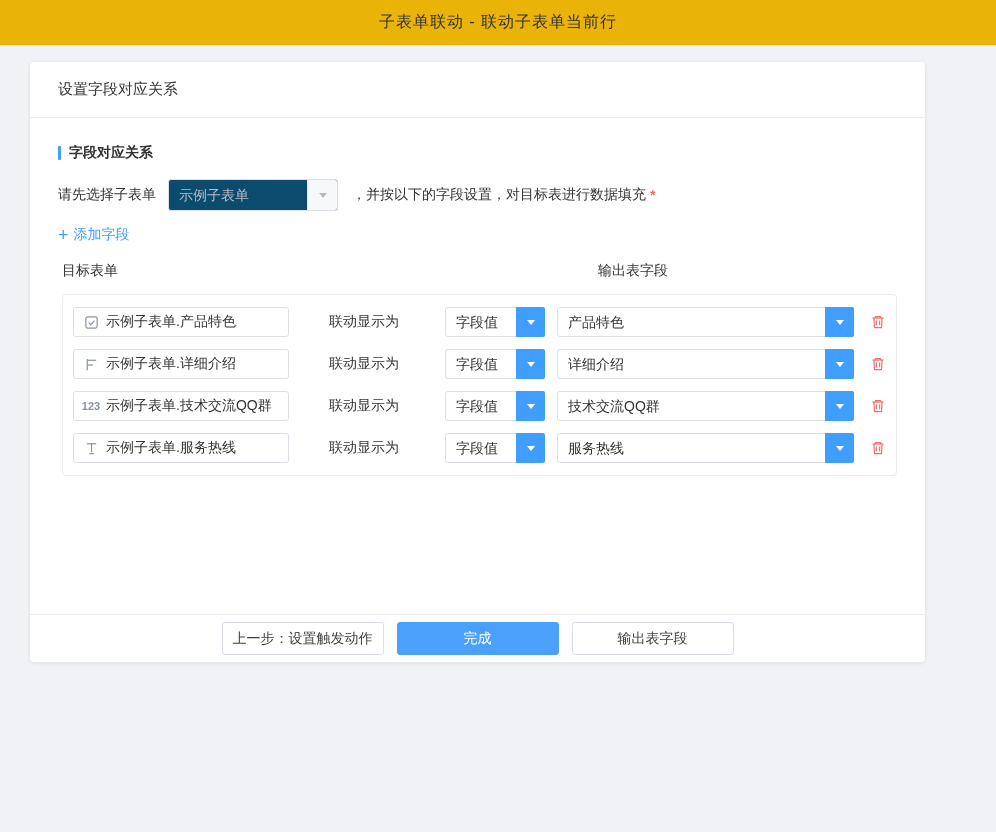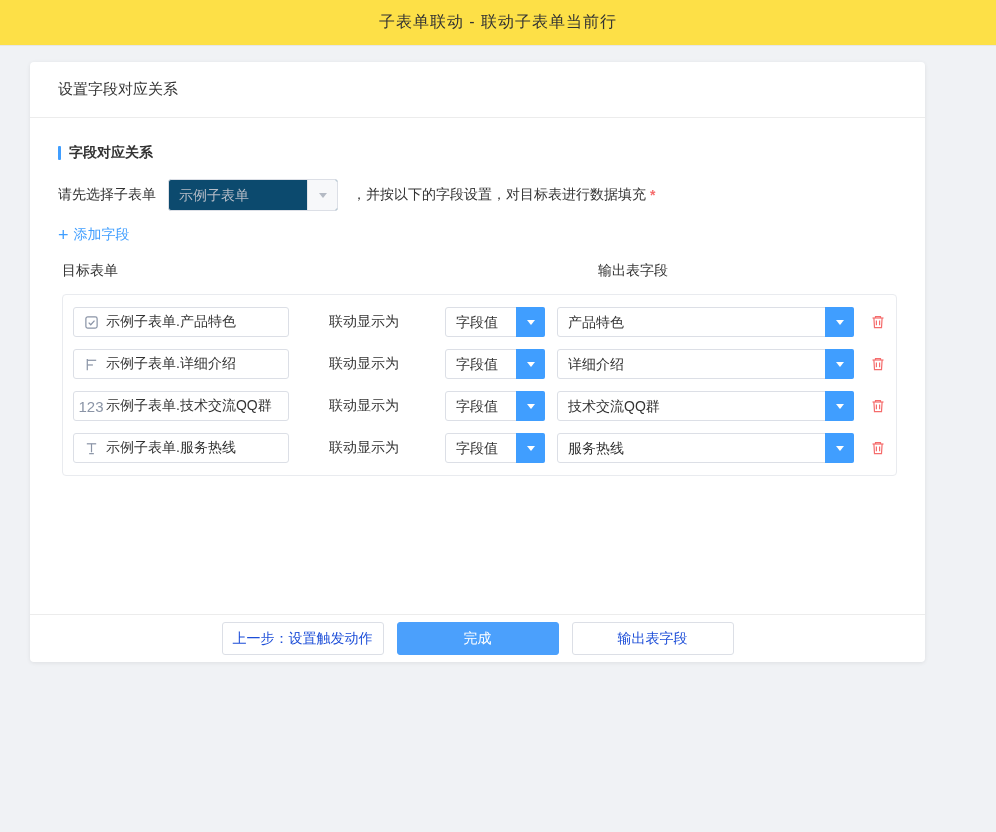--- a/index.html
+++ b/index.html
@@ -7,21 +7,21 @@
   body {
     background: #f0f2f5;
     font-family: "Liberation Sans", "DejaVu Sans", sans-serif;
     font-size: 14px;
     color: #333;
     position: relative;
     overflow: hidden;
   }
   .topbar {
     height: 46px;
-    background: #fde047;
+    background: #eab308;
     border-bottom: 1px solid #e6e6e6;
     display: flex;
     align-items: center;
     justify-content: center;
   }
   .topbar .title { font-size: 16px; color: #333; letter-spacing: 1px; }
 
   .card {
     position: absolute;
     left: 30px; top: 62px;
@@ -103,21 +103,21 @@
     width: 218px;
     height: 30px;
     border: 1px solid #dcdfe6;
     border-radius: 3px;
     display: flex;
     align-items: center;
     padding: 0 8px;
     background: #fff;
   }
   .field-box .ficon { display: inline-flex; align-items: center; justify-content: center; width: 18px; margin-right: 6px; color: #8a94a6; flex: 0 0 18px; }
-  .field-box .ficon.num { font-size: 15px; font-weight: normal; letter-spacing: 0; }
+  .field-box .ficon.num { font-size: 11px; font-weight: bold; letter-spacing: 0; }
   .field-box .ftext { white-space: nowrap; overflow: hidden; color: #333; }
   .relation { margin-left: 40px; width: 70px; color: #333; flex: 0 0 70px; }
   .select.mode { margin-left: 46px; width: 100px; flex: 0 0 100px; height: 30px; }
   .select.mode .sel-value { line-height: 28px; }
   .select.output { margin-left: 12px; width: 297px; flex: 0 0 297px; height: 30px; }
   .select.output .sel-value { line-height: 28px; }
   .trash { margin-left: 16px; display: inline-flex; align-items: center; cursor: pointer; }
 
   .card-footer {
     flex: 0 0 48px;
@@ -127,21 +127,21 @@
     justify-content: center;
     gap: 13px;
   }
   .btn {
     width: 162px;
     height: 33px;
     background: #fff;
     border: 1px solid #dcdfe6;
     border-radius: 3px;
     font-size: 14px;
-    color: #1d4ed8;
+    color: #404040;
     font-family: "Liberation Sans", "DejaVu Sans", sans-serif;
     cursor: pointer;
   }
   .btn.primary { background: #4BA0FC; border-color: #4BA0FC; color: #fff; }
 </style>
 </head>
 <body>
 
 <div class="topbar">
   <div class="title">子表单联动 - 联动子表单当前行</div>

